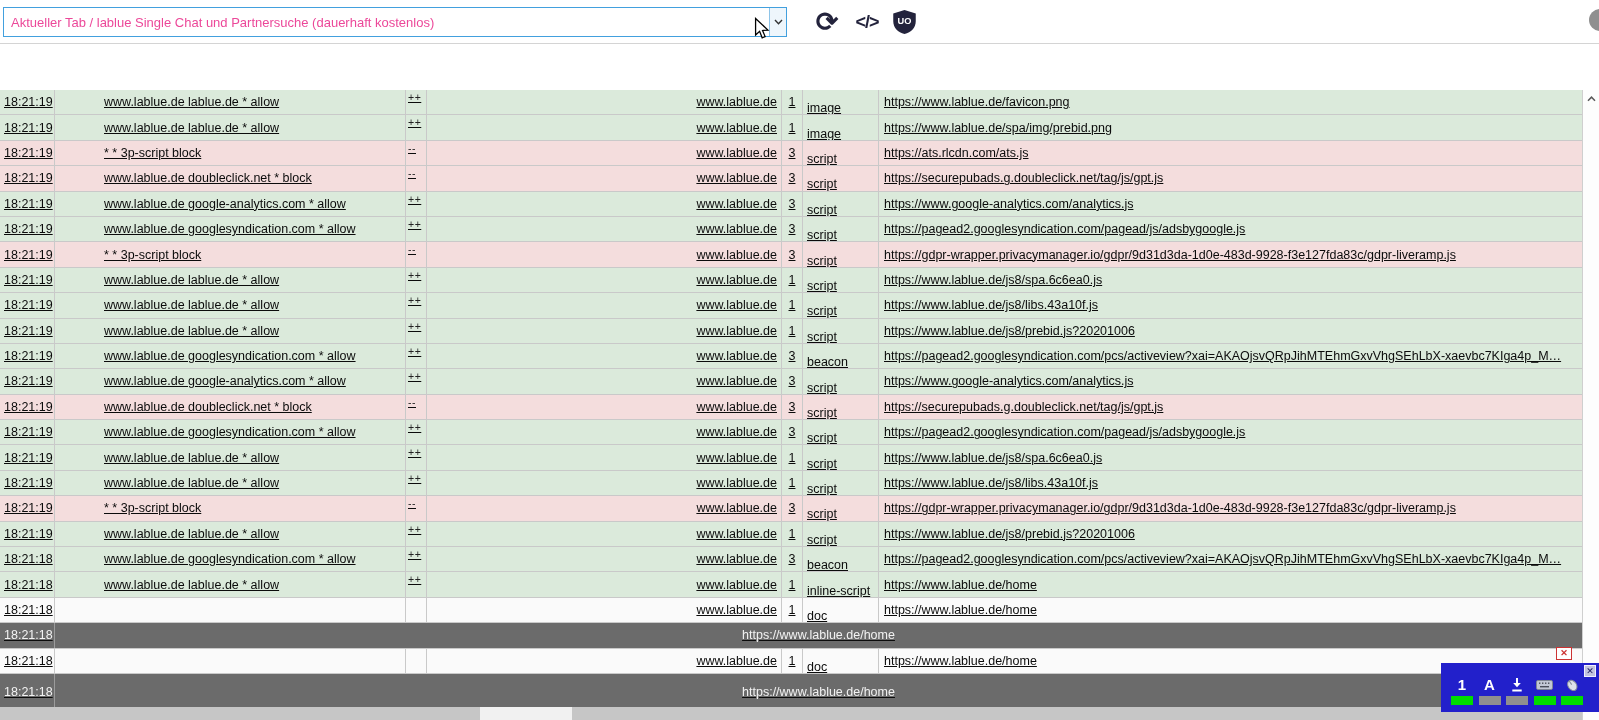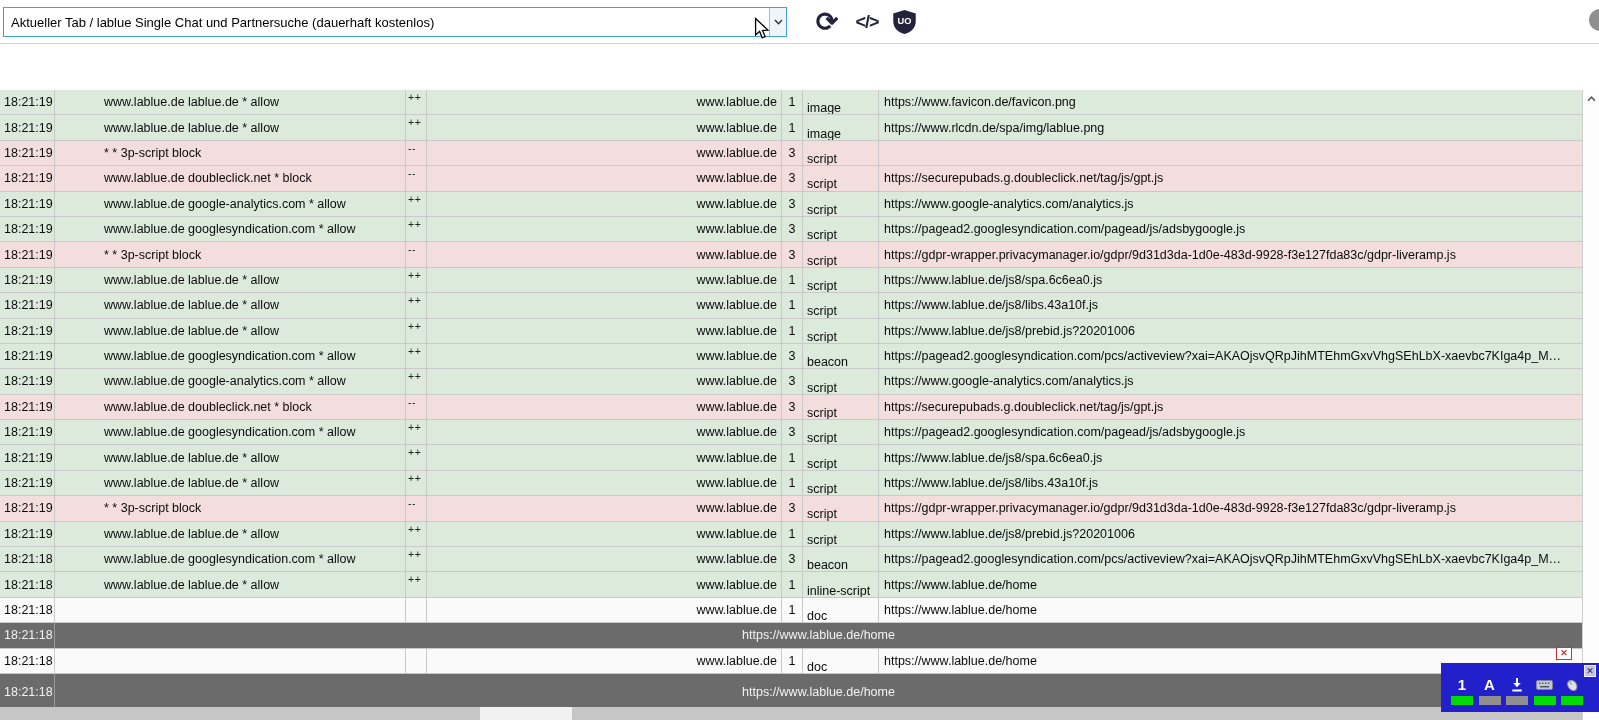--- a/index.html
+++ b/index.html
@@ -4,36 +4,36 @@
 <style>
   * { box-sizing: border-box; }
   html,body { margin:0; padding:0; }
   body {
     position:relative; width:1599px; height:720px; overflow:hidden;
     background:#fff; font-family:"Liberation Sans", sans-serif; color:#0b0b0b;
   }
   
   .topbar { position:absolute; left:0; top:0; width:1599px; height:44px; background:#fff; border-bottom:1px solid #d4d4d4; }
   .tabselect { position:absolute; left:3px; top:7px; width:784px; height:30px; border:1px solid #42a0de; background:#fff; display:flex; align-items:stretch; cursor:default; }
-  .tabselect .txt { flex:1; display:flex; align-items:center; padding-left:7px; font-size:13px; white-space:nowrap; overflow:hidden; color:#000000; }
+  .tabselect .txt { flex:1; display:flex; align-items:center; padding-left:7px; font-size:13px; white-space:nowrap; overflow:hidden; color:#ec4899; }
   .tabselect .arrowbox { width:17px; border-left:1px solid #8ec4e8; background:#eef6fc; display:flex; align-items:center; justify-content:center; }
   .tb-icon { position:absolute; display:flex; align-items:center; justify-content:center; cursor:pointer; }
   .i-refresh { left:812px; top:6px; width:30px; height:32px; font-size:27px; font-weight:bold; color:#23233c; line-height:30px; }
   .i-code { left:849px; top:8px; width:36px; height:28px; font-size:18px; font-weight:bold; color:#23233c; letter-spacing:-1px; }
   .i-info { position:absolute; left:1589px; top:9px; width:22px; height:22px; border-radius:50%; background:#8f8f8f; color:#fff; font-size:13px; font-weight:bold; text-align:center; line-height:22px; }
   
   .toolbar2 { position:absolute; left:0; top:45px; width:1599px; height:45px; background:#fff; }
   .t2-icon { position:absolute; display:flex; align-items:center; justify-content:center; cursor:pointer; }
   .i-x { left:34px; top:57px; width:22px; height:22px; font-size:19px; font-weight:bold; color:#b8b9ce; }
   .filterbox { position:absolute; left:184px; top:50px; width:235px; height:36px; border:1px solid #8b8b8b; background:#fff; display:flex; align-items:center; }
   .filterbox input { flex:1; border:none; outline:none; font-family:"Liberation Sans",sans-serif; font-size:13.5px; padding:0 2px 0 6px; color:#222; background:transparent; }
   .filterbox input::placeholder { color:#8d8d99; }
   .filterbox .collapse { width:28px; height:100%; display:flex; align-items:center; justify-content:center; cursor:pointer; }
   
-  .logtable { position:absolute; left:0; top:90px; width:1582px; }
+  .logtable { position:absolute; left:0; top:90px; width:1582px;text-decoration:underline; }
   .row { display:grid; grid-template-columns:55px 351px 21px 355px 21px 76px 1fr; height:25.4px; border-bottom:1px solid #c9c9c9; font-size:12.5px; cursor:pointer; }
   .row.tload { grid-template-columns:55px 1fr; }
   .row:last-child { height:38px; }
   .cell { border-right:1px solid #c9c9c9; padding:0 4px; display:flex; align-items:center; white-space:nowrap; overflow:hidden; }
   .c-rule { padding-left:5px;margin-left:44px; }
   .c-mini { align-items:flex-start; padding:2px 1px 0 2px; font-size:10.5px; line-height:10px; letter-spacing:0.5px; color:#222; }
   .c-host { justify-content:flex-end; }
   .c-party { justify-content:center; padding:0; }
   .c-type { padding:12px 2px 0 4px; }
   .c-url { border-right:none; padding-left:5px; }
@@ -143,38 +143,39 @@
 </div>
 
 <div class="logtable">
     <div class="row allow">
       <div class="cell c-time">18:21:19</div>
       <div class="cell c-rule">www.lablue.de lablue.de * allow</div>
       <div class="cell c-mini">++</div>
       <div class="cell c-host">www.lablue.de</div>
       <div class="cell c-party">1</div>
       <div class="cell c-type">image</div>
-      <div class="cell c-url">https://www.favicon.de/favicon.png</div>
+      <div class="cell c-url">https://www.lablue.de/favicon.png</div>
     </div>
     <div class="row allow">
       <div class="cell c-time">18:21:19</div>
       <div class="cell c-rule">www.lablue.de lablue.de * allow</div>
       <div class="cell c-mini">++</div>
       <div class="cell c-host">www.lablue.de</div>
       <div class="cell c-party">1</div>
       <div class="cell c-type">image</div>
-      <div class="cell c-url">https://www.rlcdn.de/spa/img/lablue.png</div>
+      <div class="cell c-url">https://www.lablue.de/spa/img/prebid.png</div>
     </div>
     <div class="row block">
       <div class="cell c-time">18:21:19</div>
       <div class="cell c-rule">* * 3p-script block</div>
       <div class="cell c-mini">--</div>
       <div class="cell c-host">www.lablue.de</div>
       <div class="cell c-party">3</div>
       <div class="cell c-type">script</div>
+      <div class="cell c-url">https://ats.rlcdn.com/ats.js</div>
     </div>
     <div class="row block">
       <div class="cell c-time">18:21:19</div>
       <div class="cell c-rule">www.lablue.de doubleclick.net * block</div>
       <div class="cell c-mini">--</div>
       <div class="cell c-host">www.lablue.de</div>
       <div class="cell c-party">3</div>
       <div class="cell c-type">script</div>
       <div class="cell c-url">https://securepubads.g.doubleclick.net/tag/js/gpt.js</div>
     </div>

